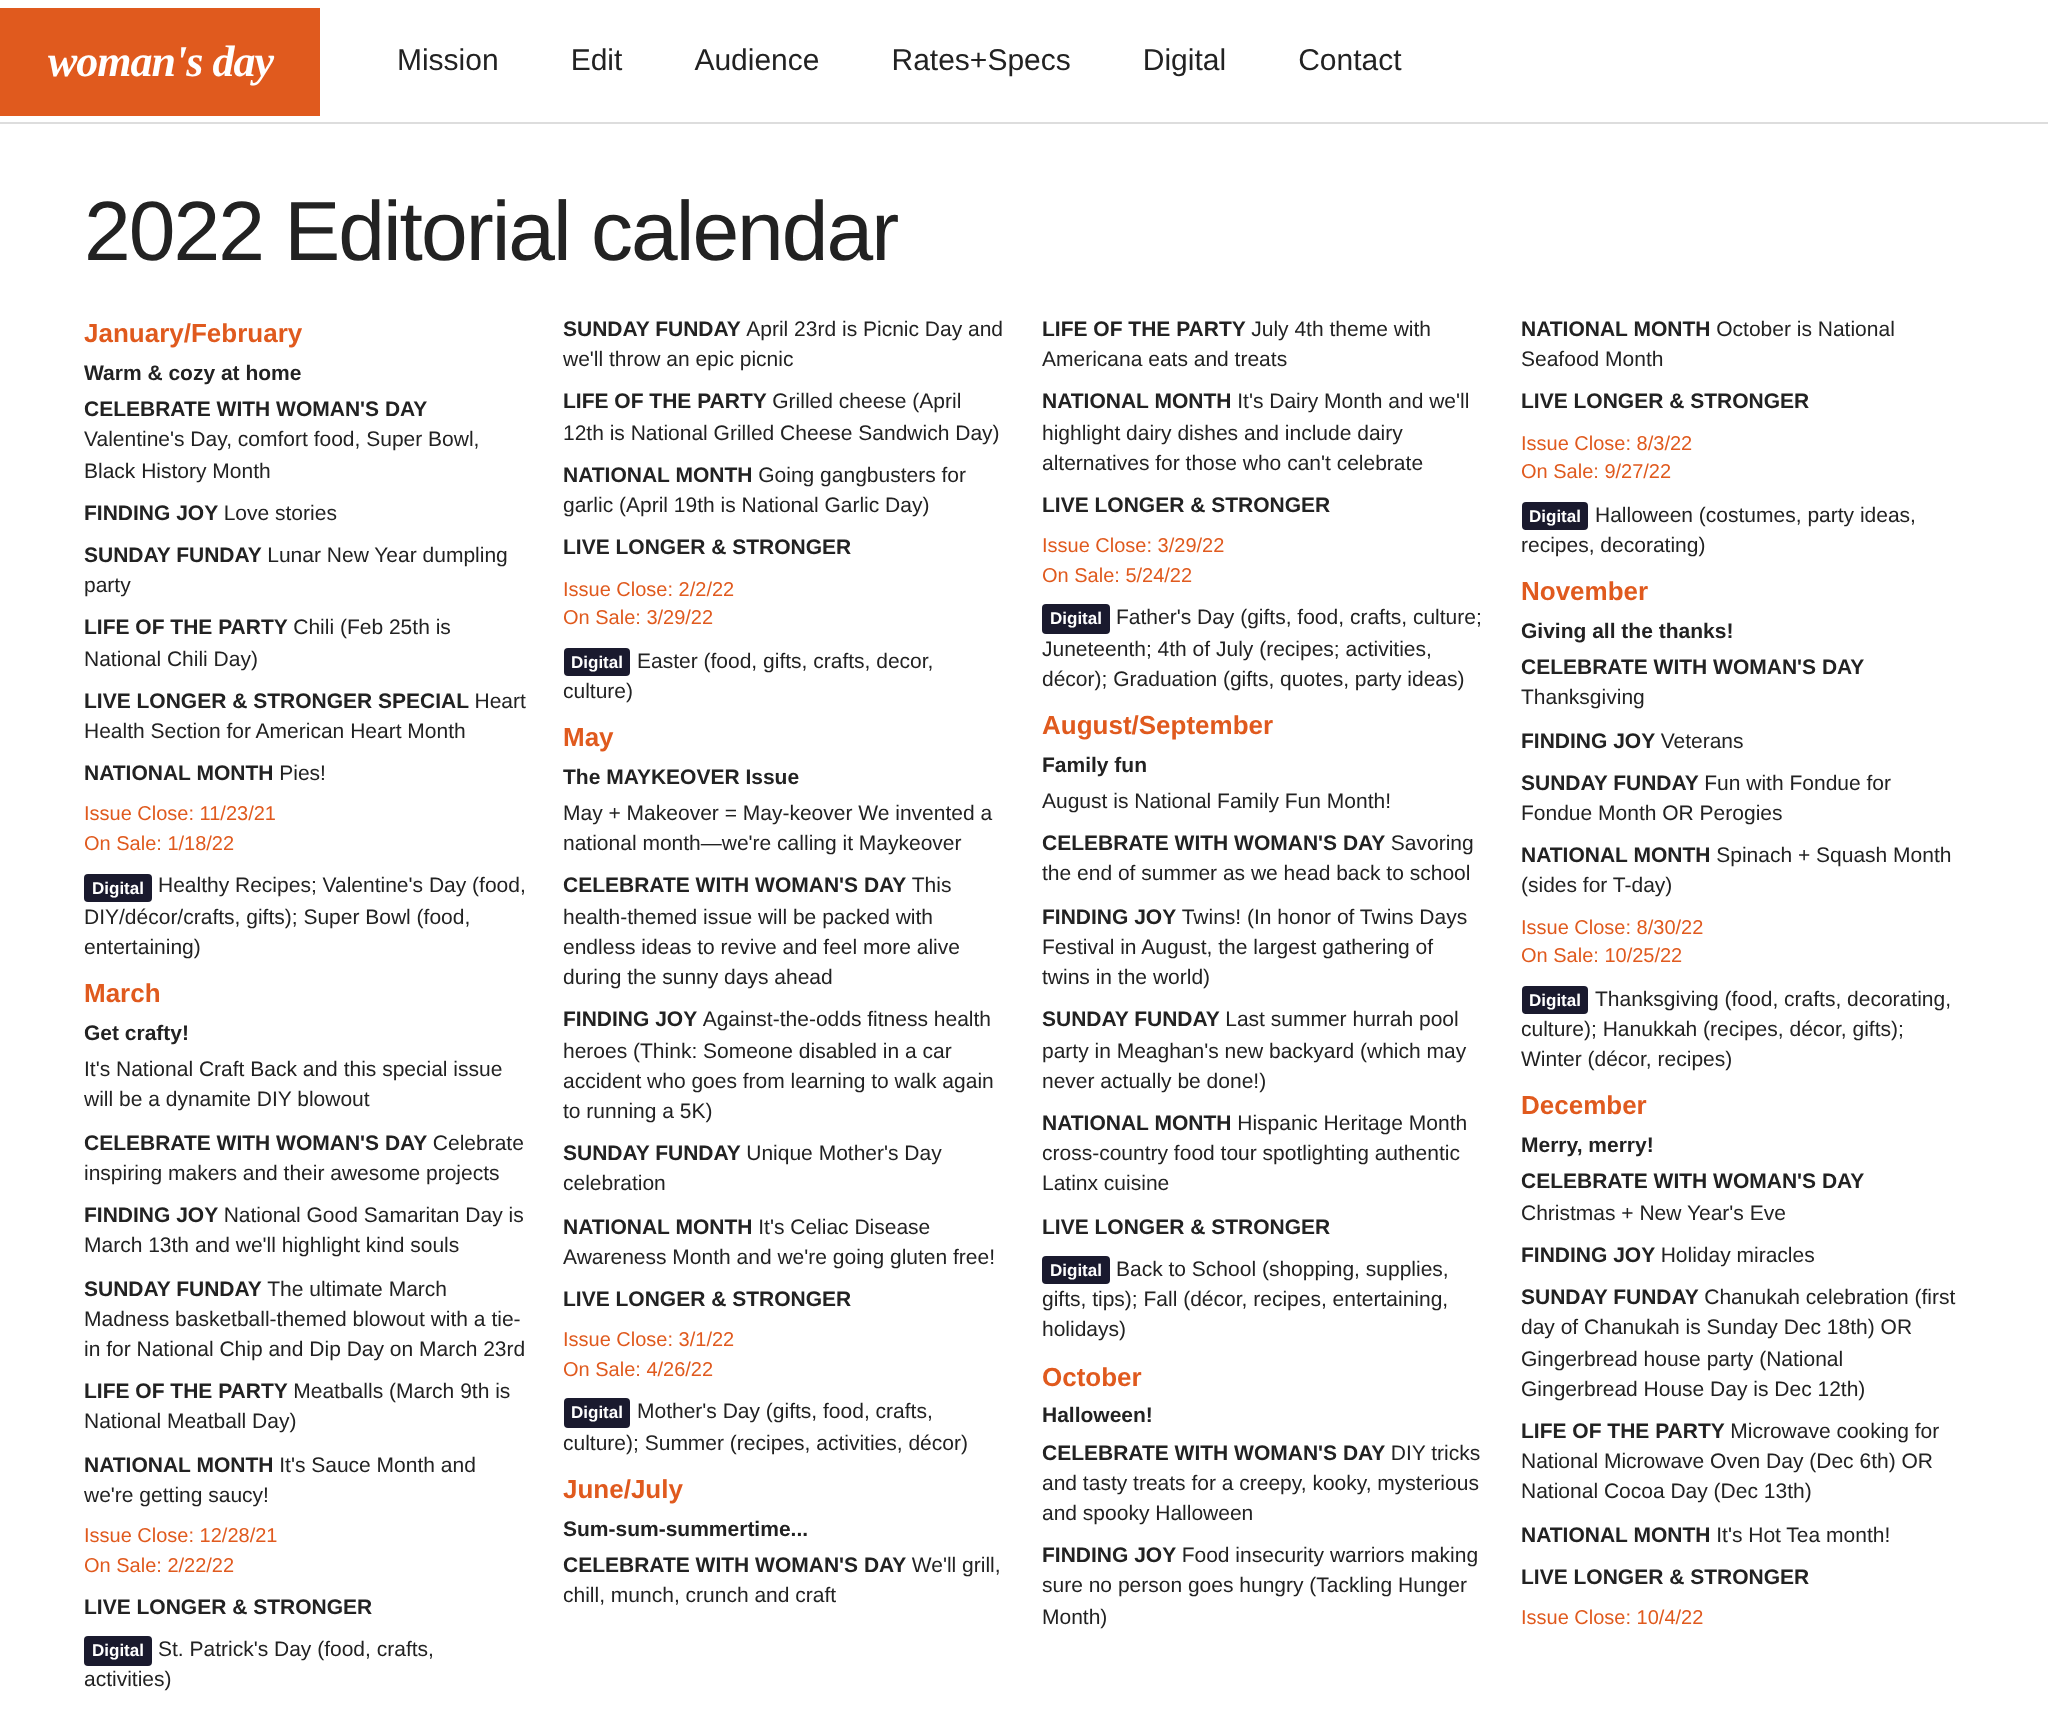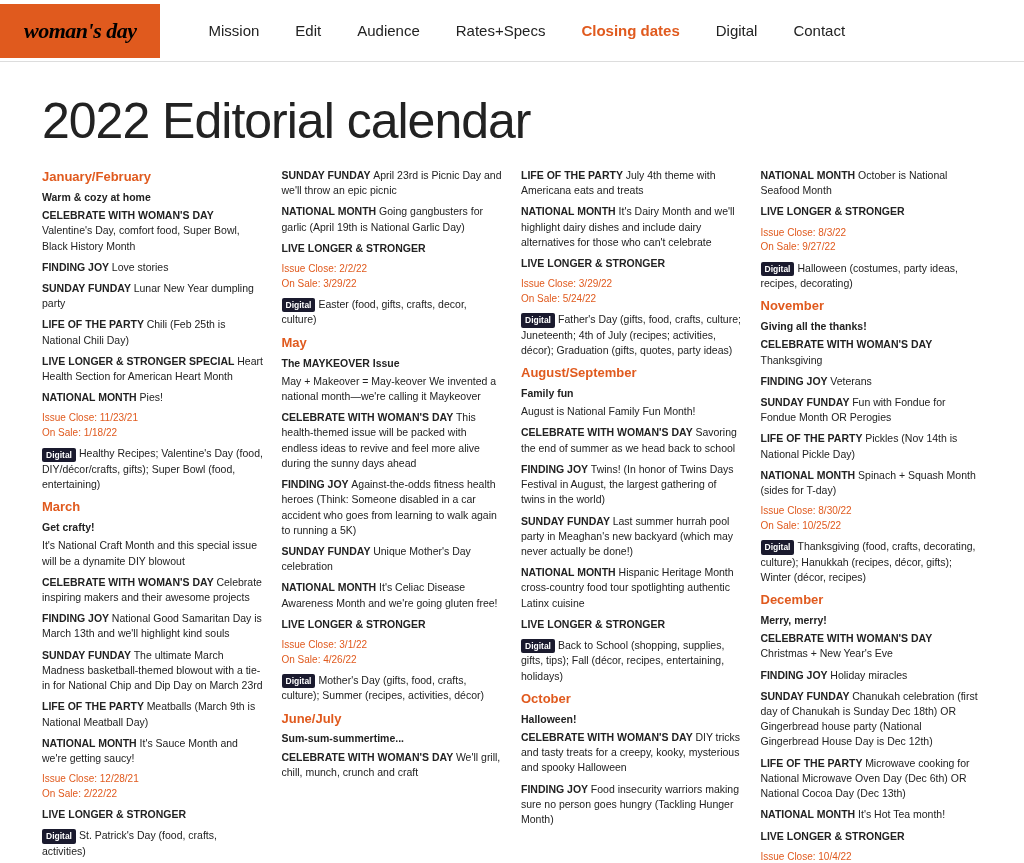--- a/index.html
+++ b/index.html
@@ -1,28 +1,28 @@
 <!DOCTYPE html>
 <html><head>
   <meta charset="utf-8">
   <style>
     * { box-sizing: border-box; margin: 0; padding: 0; }
     body { font-family: Arial, Helvetica, sans-serif; background: #fff; font-size: 12px; color: #222; }
 
     
     header { display: flex; align-items: center; border-bottom: 1px solid #ddd; padding: 0; }
     .logo-box { background: #e05a1e; padding: 14px 24px; }
-    .logo-text { color: #000000; font-size: 22px; font-family: Georgia, serif; font-style: italic; font-weight: bold; letter-spacing: -0.5px; }
-    nav { display: flex; align-items: center; padding: 0 30px; flex: 1; }
+    .logo-text { color: #ffffff; font-size: 22px; font-family: Georgia, serif; font-style: italic; font-weight: bold; letter-spacing: -0.5px; }
+    nav { display: flex; align-items: center; padding: 0 20px; flex: 1; }
     nav a { text-decoration: none; color: #222; font-size: 15px; font-weight: 500; padding: 22px 18px; display: inline-block; }
     nav a.active { color: #e05a1e; font-weight: bold; }
 
     
     main { max-width: 980px; margin: 0 auto; padding: 30px 20px 20px; }
-    h1.cal-title { font-size: 50px; font-weight: 300; color: #222; margin-bottom: 18px; letter-spacing: -1px; }
+    h1.cal-title { font-size: 42px; font-weight: 300; color: #222; margin-bottom: 18px; letter-spacing: -1px; }
 
     .columns { display: grid; grid-template-columns: 1fr 1fr 1fr 1fr; gap: 0 18px; }
     .col { font-size: 10.5px; line-height: 1.45; }
 
     .month-header { color: #e05a1e; font-weight: bold; font-size: 13px; margin-top: 0; margin-bottom: 3px; }
     .month-subheader { font-weight: bold; font-size: 10.5px; margin-bottom: 3px; }
     .section-title { font-weight: bold; font-size: 10.5px; margin-top: 23px; }
     .section-body { margin-bottom: 6px; }
     .issue-close { color: #e05a1e; font-size: 10px; }
     .on-sale { color: #e05a1e; font-size: 10px; }
@@ -33,21 +33,20 @@
 
 <header>
   <div class="logo-box">
     <span class="logo-text">woman's day</span>
   </div>
   <nav>
   <a href="#">Mission</a>
       <a href="#">Edit</a>
       <a href="#">Audience</a>
       <a href="#">Rates+Specs</a>
-      <a href="#" class="active">Closing dates</a>
       <a href="#">Digital</a>
       <a href="#">Contact</a>
     </nav>
 </header>
 
 <main>
   <h1 class="cal-title">2022 Editorial calendar</h1>
   <div class="columns">
   <div class="col">
         <div class="month-header">January/February</div>
@@ -58,35 +57,36 @@
         <div class="section-body"><span class="section-title">LIFE OF THE PARTY </span><span>Chili (Feb 25th is National Chili Day)</span></div>
         <div class="section-body"><span class="section-title">LIVE LONGER &amp; STRONGER SPECIAL </span><span>Heart Health Section for American Heart Month</span></div>
         <div class="section-body"><span class="section-title">NATIONAL MONTH </span><span>Pies!</span></div>
         <div class="section-body">
           <div class="issue-close">Issue Close: 11/23/21</div>
           <div class="on-sale">On Sale: 1/18/22</div>
         </div>
         <div class="section-body"><span class="digital-badge">Digital</span>Healthy Recipes; Valentine's Day (food, DIY/décor/crafts, gifts); Super Bowl (food, entertaining)</div>
         <div class="month-header">March</div>
         <div class="month-subheader">Get crafty!</div>
-        <div class="section-body">It's National Craft Month and this special issue will be a dynamite DIY blowout</div>
+        <div class="section-body">It's National Craft Back and this special issue will be a dynamite DIY blowout</div>
         <div class="section-body"><span class="section-title">CELEBRATE WITH WOMAN'S DAY </span><span>Celebrate inspiring makers and their awesome projects</span></div>
         <div class="section-body"><span class="section-title">FINDING JOY </span><span>National Good Samaritan Day is March 13th and we'll highlight kind souls</span></div>
         <div class="section-body"><span class="section-title">SUNDAY FUNDAY </span><span>The ultimate March Madness basketball-themed blowout with a tie-in for National Chip and Dip Day on March 23rd</span></div>
         <div class="section-body"><span class="section-title">LIFE OF THE PARTY </span><span>Meatballs (March 9th is National Meatball Day)</span></div>
         <div class="section-body"><span class="section-title">NATIONAL MONTH </span><span>It's Sauce Month and we're getting saucy!</span></div>
         <div class="section-body">
           <div class="issue-close">Issue Close: 12/28/21</div>
           <div class="on-sale">On Sale: 2/22/22</div>
         </div>
         <div class="section-body"><span class="section-title">LIVE LONGER &amp; STRONGER </span></div>
         <div class="section-body"><span class="digital-badge">Digital</span>St. Patrick's Day (food, crafts, activities)</div>
       </div>
       <div class="col">
         <div class="section-body"><span class="section-title">SUNDAY FUNDAY </span><span>April 23rd is Picnic Day and we'll throw an epic picnic</span></div>
+        <div class="section-body"><span class="section-title">LIFE OF THE PARTY </span><span>Grilled cheese (April 12th is National Grilled Cheese Sandwich Day)</span></div>
         <div class="section-body"><span class="section-title">NATIONAL MONTH </span><span>Going gangbusters for garlic (April 19th is National Garlic Day)</span></div>
         <div class="section-body"><span class="section-title">LIVE LONGER &amp; STRONGER </span></div>
         <div class="section-body">
           <div class="issue-close">Issue Close: 2/2/22</div>
           <div class="on-sale">On Sale: 3/29/22</div>
         </div>
         <div class="section-body"><span class="digital-badge">Digital</span>Easter (food, gifts, crafts, decor, culture)</div>
         <div class="month-header">May</div>
         <div class="month-subheader">The MAYKEOVER Issue</div>
         <div class="section-body">May + Makeover = May-keover We invented a national month—we're calling it Maykeover</div>
@@ -133,21 +133,20 @@
         <div class="section-body">
           <div class="issue-close">Issue Close: 8/3/22</div>
           <div class="on-sale">On Sale: 9/27/22</div>
         </div>
         <div class="section-body"><span class="digital-badge">Digital</span>Halloween (costumes, party ideas, recipes, decorating)</div>
         <div class="month-header">November</div>
         <div class="month-subheader">Giving all the thanks!</div>
         <div class="section-body"><span class="section-title">CELEBRATE WITH WOMAN'S DAY </span><span>Thanksgiving</span></div>
         <div class="section-body"><span class="section-title">FINDING JOY </span><span>Veterans</span></div>
         <div class="section-body"><span class="section-title">SUNDAY FUNDAY </span><span>Fun with Fondue for Fondue Month OR Perogies</span></div>
-        <div class="section-body"><span class="section-title">LIFE OF THE PARTY </span><span>Pickles (Nov 14th is National Pickle Day)</span></div>
         <div class="section-body"><span class="section-title">NATIONAL MONTH </span><span>Spinach + Squash Month (sides for T-day)</span></div>
         <div class="section-body">
           <div class="issue-close">Issue Close: 8/30/22</div>
           <div class="on-sale">On Sale: 10/25/22</div>
         </div>
         <div class="section-body"><span class="digital-badge">Digital</span>Thanksgiving (food, crafts, decorating, culture); Hanukkah (recipes, décor, gifts); Winter (décor, recipes)</div>
         <div class="month-header">December</div>
         <div class="month-subheader">Merry, merry!</div>
         <div class="section-body"><span class="section-title">CELEBRATE WITH WOMAN'S DAY </span><span>Christmas + New Year's Eve</span></div>
         <div class="section-body"><span class="section-title">FINDING JOY </span><span>Holiday miracles</span></div>

